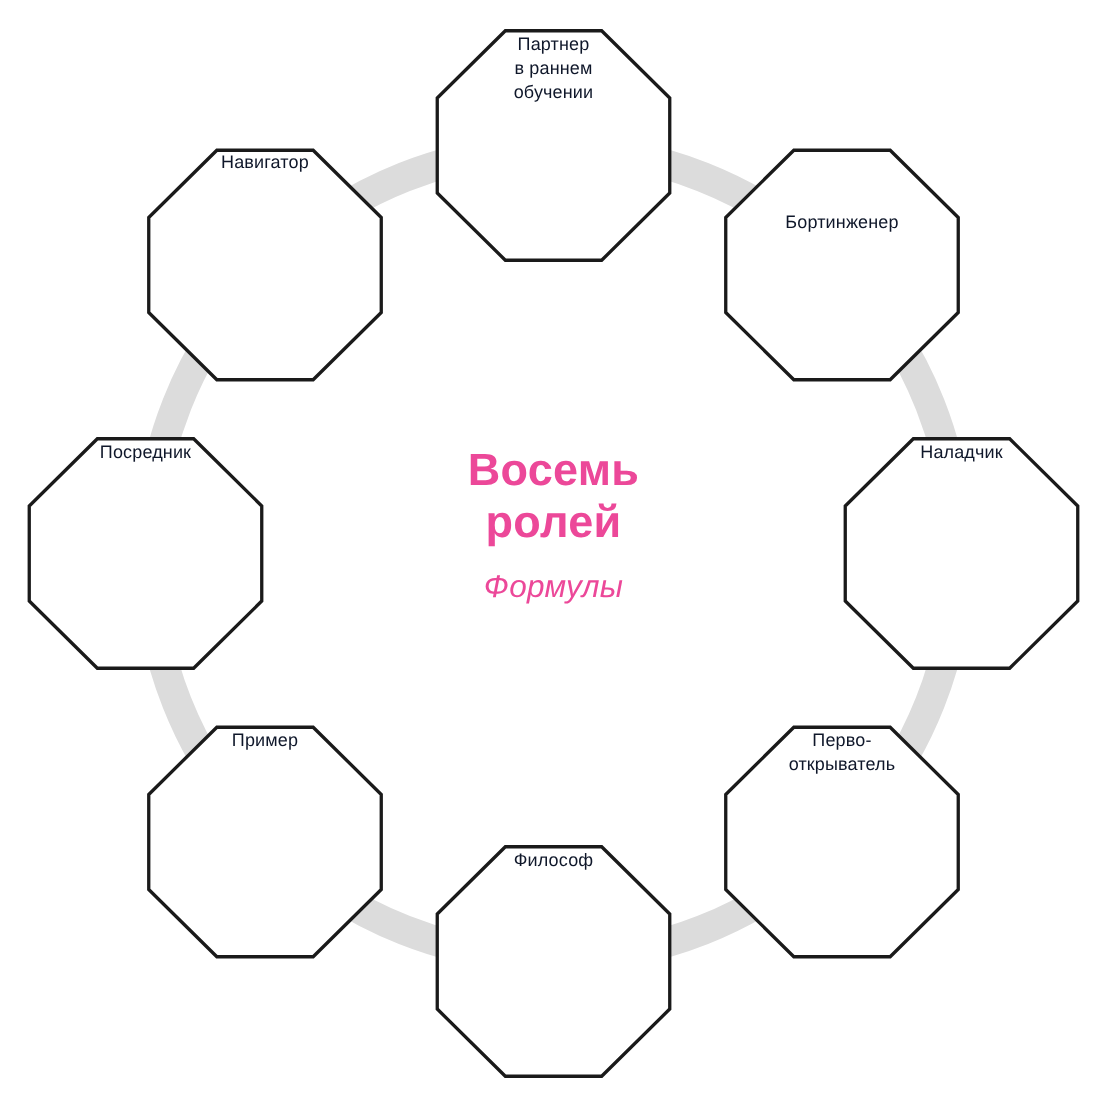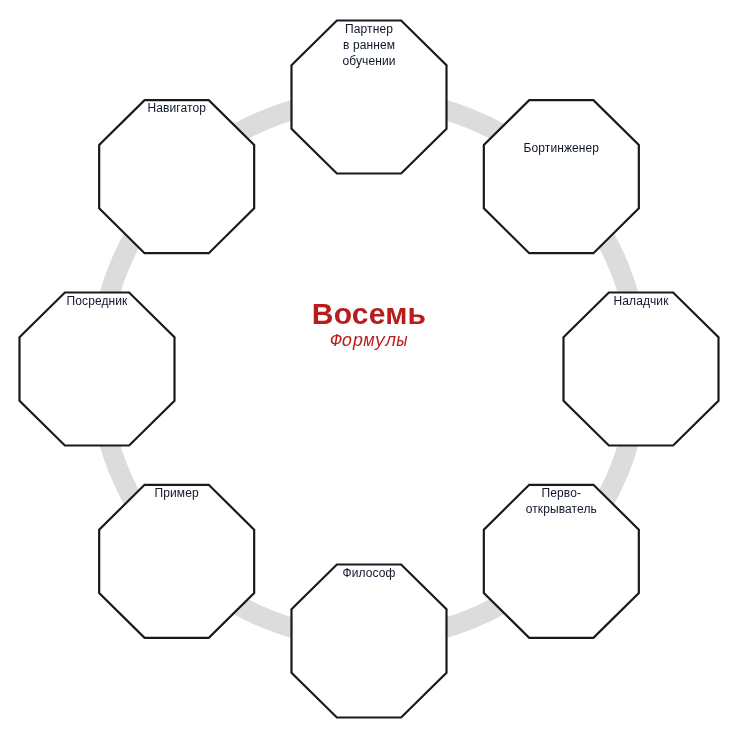--- a/index.html
+++ b/index.html
@@ -52,35 +52,35 @@
   }
   .node-label span {
     display: block;
   }
   #center-block {
     position: absolute;
     left: 249px;
     top: 296px;
     width: 240px;
     text-align: center;
-    color: #b91c1c;
+    color: #ec4899;
   }
   .center-title {
     font-family: "Liberation Sans", sans-serif;
     font-weight: bold;
     font-size: 30px;
     line-height: 1.18;
     letter-spacing: 0.2px;
   }
   .center-subtitle {
-    font-family: Liberation Mono, monospace;
+    font-family: Liberation Sans, sans-serif;
     font-style: italic;
-    font-size: 18px;
+    font-size: 21px;
     line-height: 1.2;
-    margin-top: 0;
+    margin-top: 12px;
     letter-spacing: 0.2px;
   }
 </style>
 </head>
 <body>
 
 <div id="diagram-root">
 
   <svg id="diagram-svg" viewBox="0 0 738 739">
     <g id="ring-group">
@@ -140,17 +140,18 @@
       <div class="node-label" style="left: 99.167px; top: 100.167px; width: 155px; height: 153px; border-radius: 18px;">
         <div>
           <span>Навигатор</span>
         </div>
       </div>
     </div>
 
   <div id="center-block">
     <div class="center-title">
       <div>Восемь</div>
+      <div>ролей</div>
     </div>
     <div class="center-subtitle">Формулы</div>
   </div>
 
 </div>
 
 </body></html>

